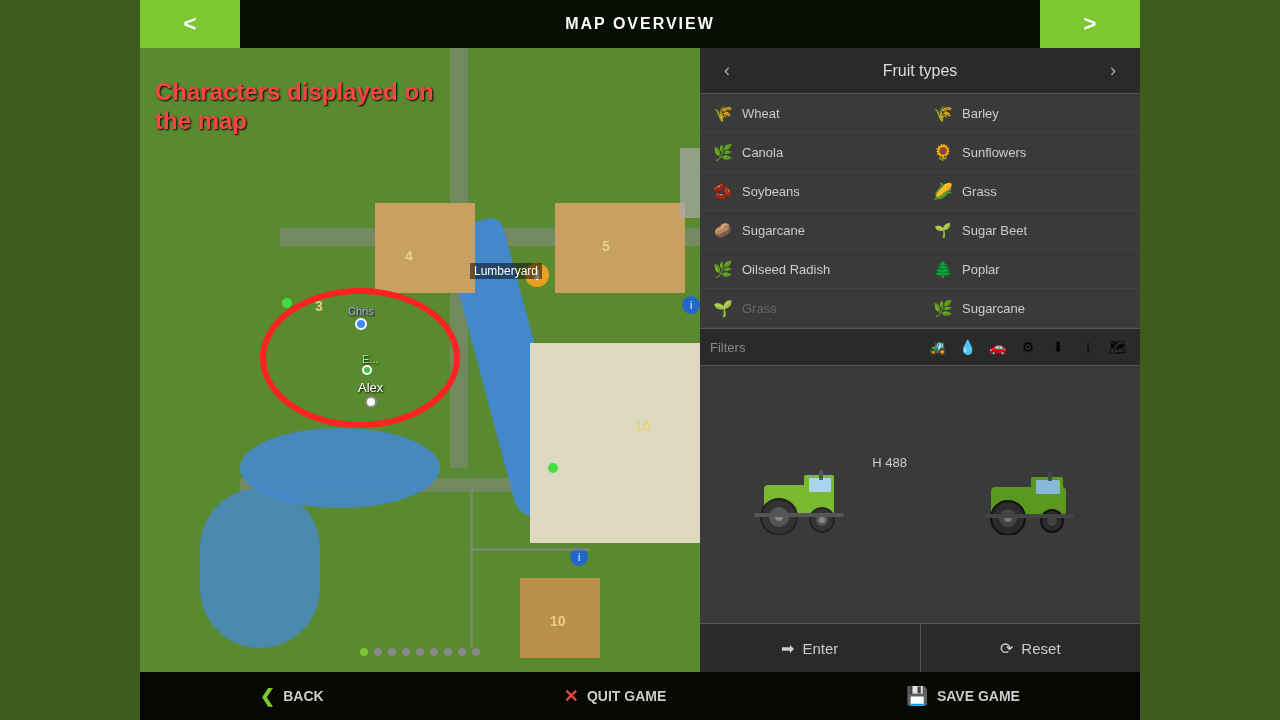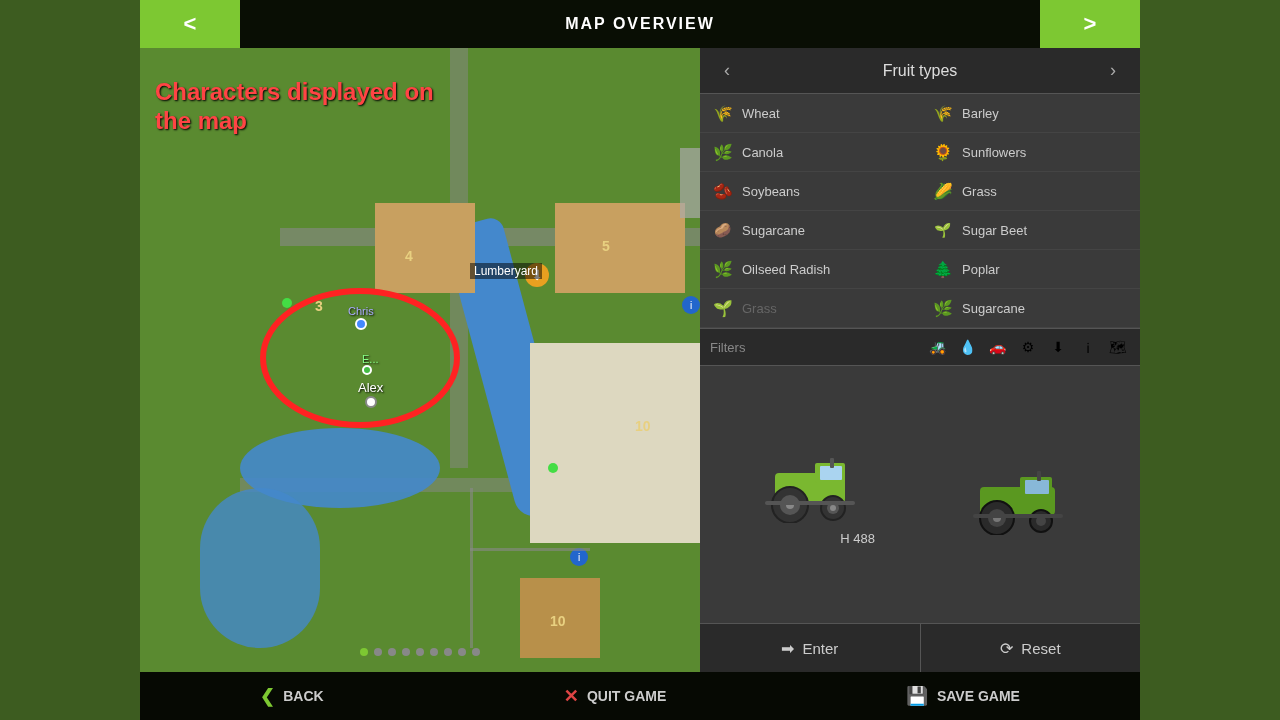--- a/index.html
+++ b/index.html
@@ -264,22 +264,22 @@
     
     .vehicle-area {
       flex: 1;
       display: flex;
       align-items: center;
       justify-content: space-around;
       padding: 10px;
     }
     .vehicle-item {
       display: flex;
-      flex-direction: column;
-      align-items: flex-end;
+      flex-direction: row;
+      align-items: flex-start;
       gap: 8px;
     }
     .vehicle-img {
       width: 120px;
       height: 80px;
       position: relative;
     }
     .vehicle-name {
       color: #ccc;
       font-size: 13px;

